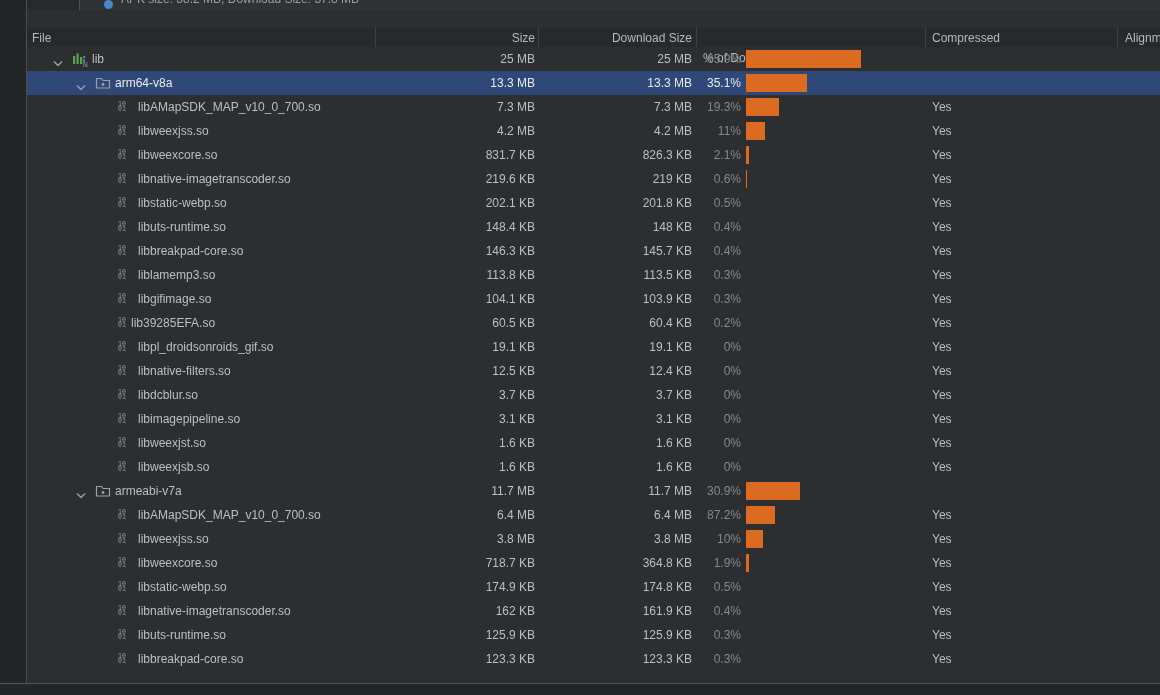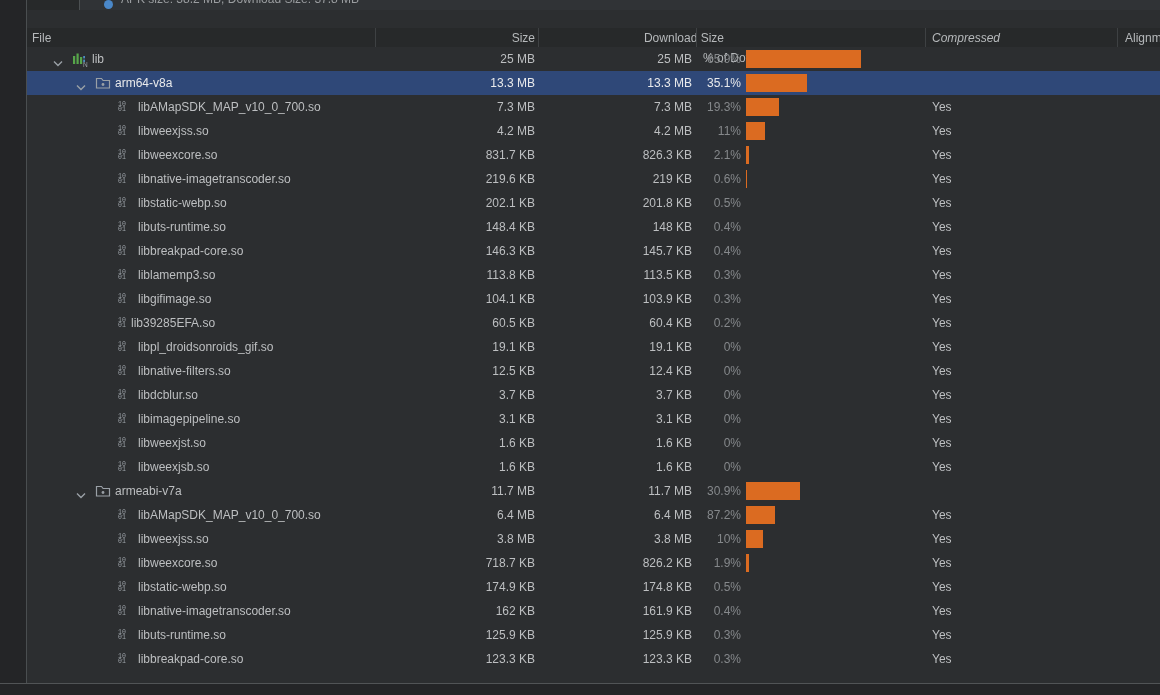--- a/index.html
+++ b/index.html
@@ -10,23 +10,23 @@
   .topbar{position:absolute;top:0;left:0;width:100%;height:10px;background:#303336;overflow:hidden;}
   .topbar-left{position:absolute;left:0;top:0;width:79px;height:10px;background:#27292a;border-right:1px solid #4c5052;}
   .info-dot{position:absolute;left:104px;top:0;width:9px;height:9px;border-radius:50%;background:#4a88c9;}
   .summary-text{position:absolute;left:121px;top:-7px;white-space:nowrap;color:#9a9da0;line-height:12px;}
 
   
   .header{position:absolute;top:28px;left:0;width:100%;height:19px;background:#27292a;color:#b6b9bb;}
   .hcell{position:absolute;top:3px;white-space:nowrap;}
   .h-file{left:32px;text-align:center;}
   .h-size{left:400px;width:135px;text-align:right;}
-  .h-dl{left:540px;width:152px;text-align:right;padding-left:32px;}
+  .h-dl{left:540px;width:152px;text-align:right;}
   .h-pct{left:703px;margin-top:20px;}
-  .h-comp{left:932px;font-style:italic;}
+  .h-comp{left:932px;}
   .h-align{left:1125px;}
   .hsep{position:absolute;top:0;width:1px;height:19px;background:#3e4143;}
 
   
   .rows{position:absolute;top:47px;left:0;width:100%;height:648px;overflow:hidden;}
   .row{position:relative;height:24px;}
   .row-bg{position:absolute;left:27px;right:0;top:0;bottom:0;}
   .row.selected{color:#e9eaec;}
   .chevron{position:absolute;top:9px;width:10px;height:7px;}
   .ficon{position:absolute;top:4px;width:17px;height:16px;}
@@ -366,21 +366,21 @@
     <span class="cell c-comp">Yes</span>
   </div>
       <div class="row">
     <span class="row-bg"></span>
 
     <span class="ficon" style="left: 118px;">
           <span class="bin">10<br>01</span>
         </span>
     <span class="fname" style="left: 138px;">libweexcore.so</span>
     <span class="cell c-size">718.7 KB</span>
-    <span class="cell c-dl">826.2 KB</span>
+    <span class="cell c-dl">364.8 KB</span>
     <span class="cell c-pct">1.9%</span>
     <span class="bar" style="width: 3px; background: rgb(219, 107, 33);"></span>
     <span class="cell c-comp">Yes</span>
   </div>
       <div class="row">
     <span class="row-bg"></span>
 
     <span class="ficon" style="left: 118px;">
           <span class="bin">10<br>01</span>
         </span>

